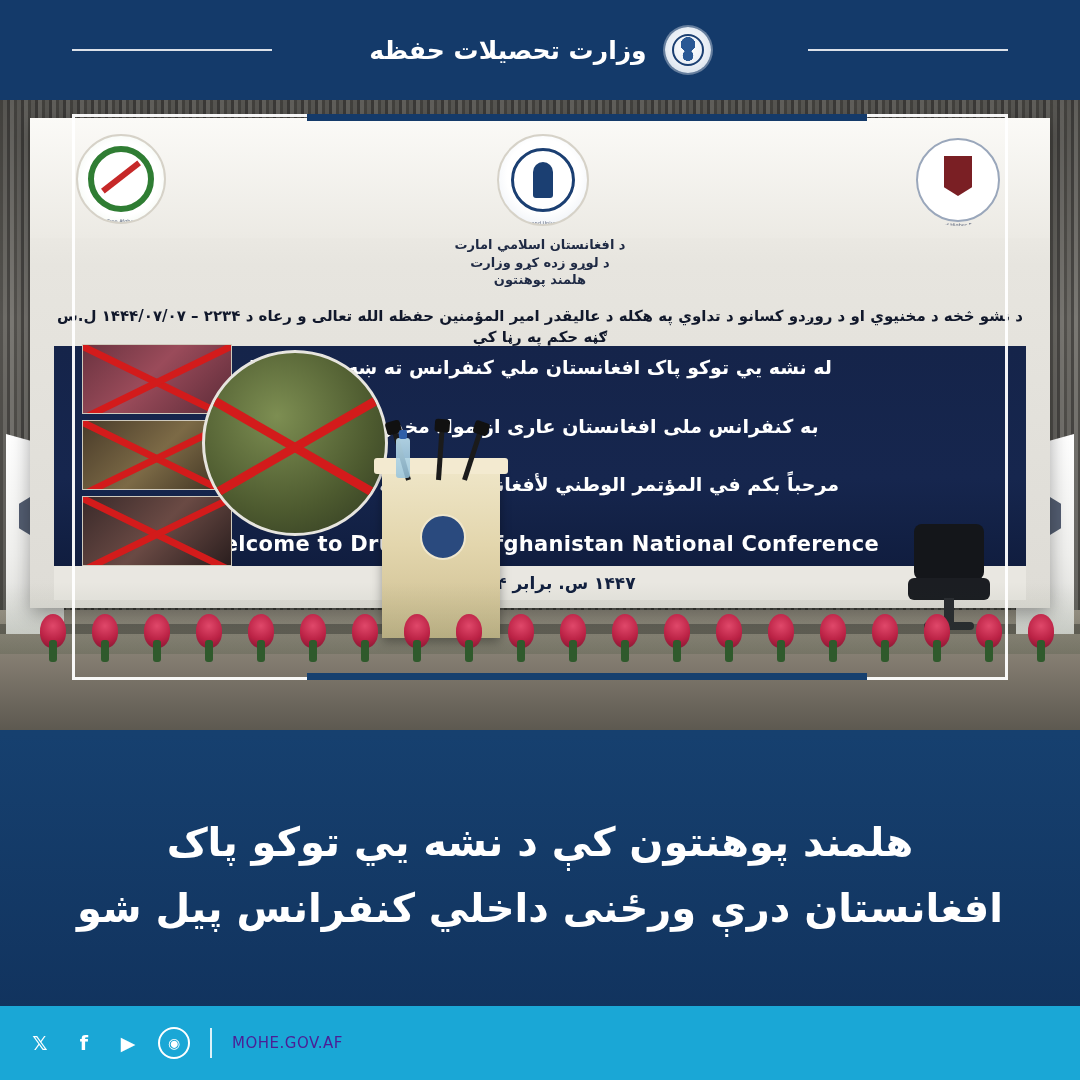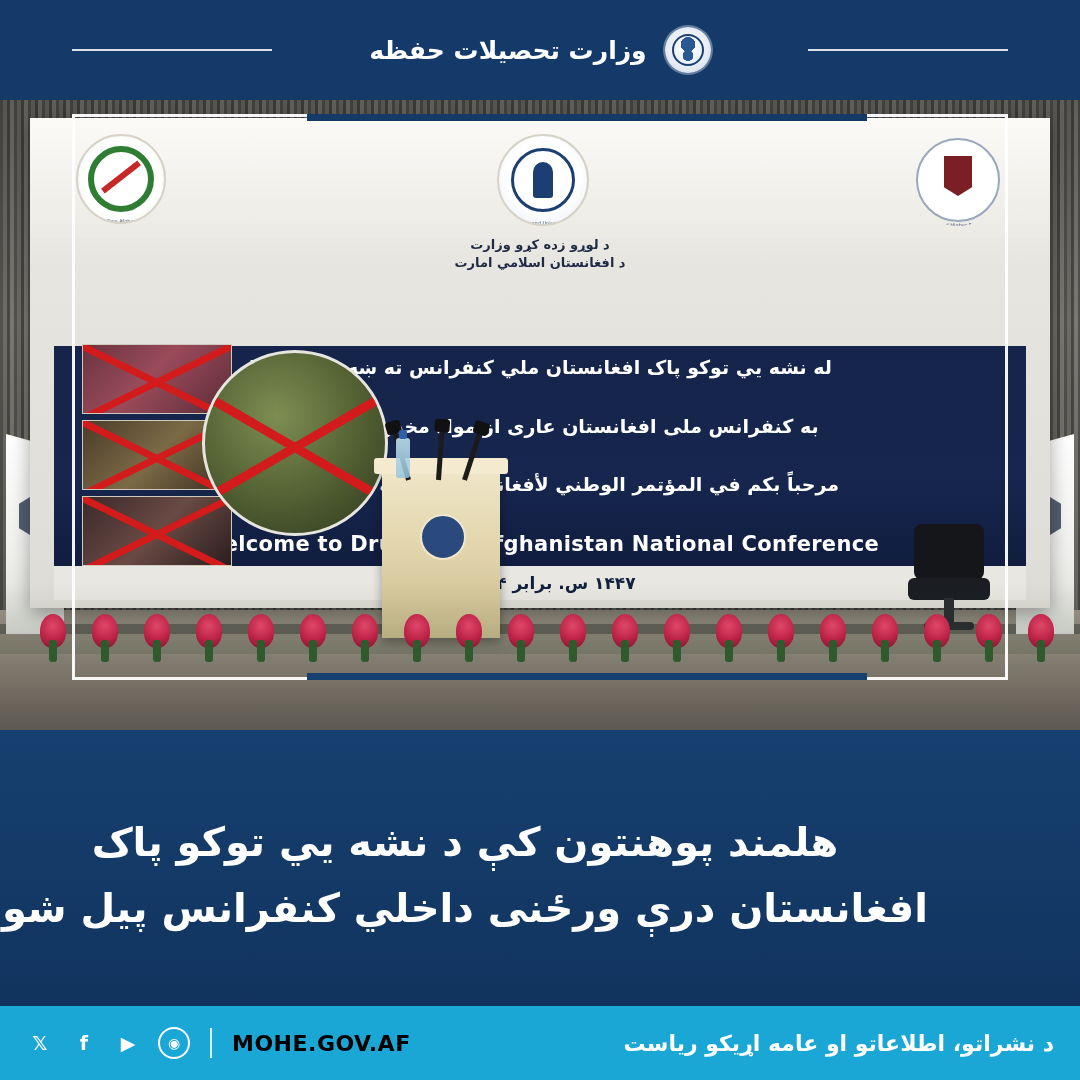--- a/index.html
+++ b/index.html
@@ -251,41 +251,41 @@
     position:absolute;left:72px;top:14px;width:936px;height:566px;
     border:3px solid rgba(255,255,255,.95);
     box-sizing:border-box;pointer-events:none;z-index:5;
   }
   .frame-gap-t{position:absolute;left:232px;top:-3px;width:560px;height:7px;background:#143a6a;}
   .frame-gap-b{position:absolute;left:232px;bottom:-3px;width:560px;height:7px;background:#16406f;}
 
   
   .caption{
     position:absolute;left:0;top:740px;width:1080px;height:270px;
-    display:flex;align-items:center;justify-content:flex-start;
+    display:flex;align-items:center;justify-content:center;
   }
   .caption p{
     margin:0;width:930px;direction:rtl;text-align:center;color:#ffffff;
     font-size:40px;font-weight:bold;line-height:1.65;
   }
 
   
   .footer{
     position:absolute;left:0;bottom:0;width:1080px;height:74px;
     background:#1aa7d6;display:flex;align-items:center;
     padding:0 26px;box-sizing:border-box;justify-content:space-between;
   }
   .social{display:flex;align-items:center;gap:16px;}
   .sicon{
     width:28px;height:28px;display:flex;align-items:center;justify-content:center;
     color:#ffffff;font-size:19px;font-weight:bold;line-height:1;
   }
   .sicon.circle{border:2px solid #ffffff;border-radius:50%;font-size:14px;}
   .divider{width:2px;height:30px;background:rgba(255,255,255,.85);margin:0 4px;}
-  .site{color:#000000;font-size:22px;font-weight:bold;letter-spacing:.5px;}
+  .site{color:#4c1d95;font-size:15px;font-weight:normal;letter-spacing:.5px;}
   .footer-right{color:#ffffff;font-size:22px;font-weight:bold;direction:rtl;}
 </style>
 </head>
 <body>
 
 <div class="poster">
 
   <div class="header">
     <div class="hdr-rule left"></div>
     <div class="hdr-rule right"></div>
@@ -310,24 +310,26 @@
         </div>
         <div class="logo center">
           <span class="logo-caption">Helmand University</span>
         </div>
         <div class="logo right">
           <span class="logo-caption">Ministry of Higher Education</span>
         </div>
       </div>
 
       <div class="banner-head">
+        <div>د افغانستان اسلامي امارت</div>
         <div>د لوړو زده کړو وزارت</div>
-        <div>د افغانستان اسلامي امارت</div>
+        <div>هلمند پوهنتون</div>
       </div>
 
+      <div class="decree">د نشو څخه د مخنیوي او د روږدو کسانو د تداوي په هکله د عالیقدر امیر المؤمنین حفظه الله تعالی و رعاه د ۲۲۳۴ – ۱۴۴۴/۰۷/۰۷ ل.س ګڼه حکم په رڼا کې</div>
 
       <div class="navyband">
         <div class="ln">له نشه یي توکو پاک افغانستان ملي کنفرانس ته ښه راغلاست!</div>
         <div class="ln">به کنفرانس ملی افغانستان عاری از مواد مخدر خوش آمدید!</div>
         <div class="ln">مرحباً بكم في المؤتمر الوطني لأفغانستان الخالية من المخدرات!</div>
         <div class="ln en">Welcome to Drug Free Afghanistan National Conference</div>
       </div>
 
       <div class="datebar">۱۴۴۷ س. برابر ۱۴۰۴ ل</div>
 
@@ -392,16 +394,15 @@
 
   <div class="footer">
     <div class="social">
       <span class="sicon">𝕏</span>
       <span class="sicon">f</span>
       <span class="sicon">▶</span>
       <span class="sicon circle">◉</span>
       <span class="divider"></span>
       <span class="site">MOHE.GOV.AF</span>
     </div>
-    <div class="footer-right">د نشراتو، اطلاعاتو او عامه اړیکو ریاست</div>
   </div>
 
 </div>
 
 </body></html>

